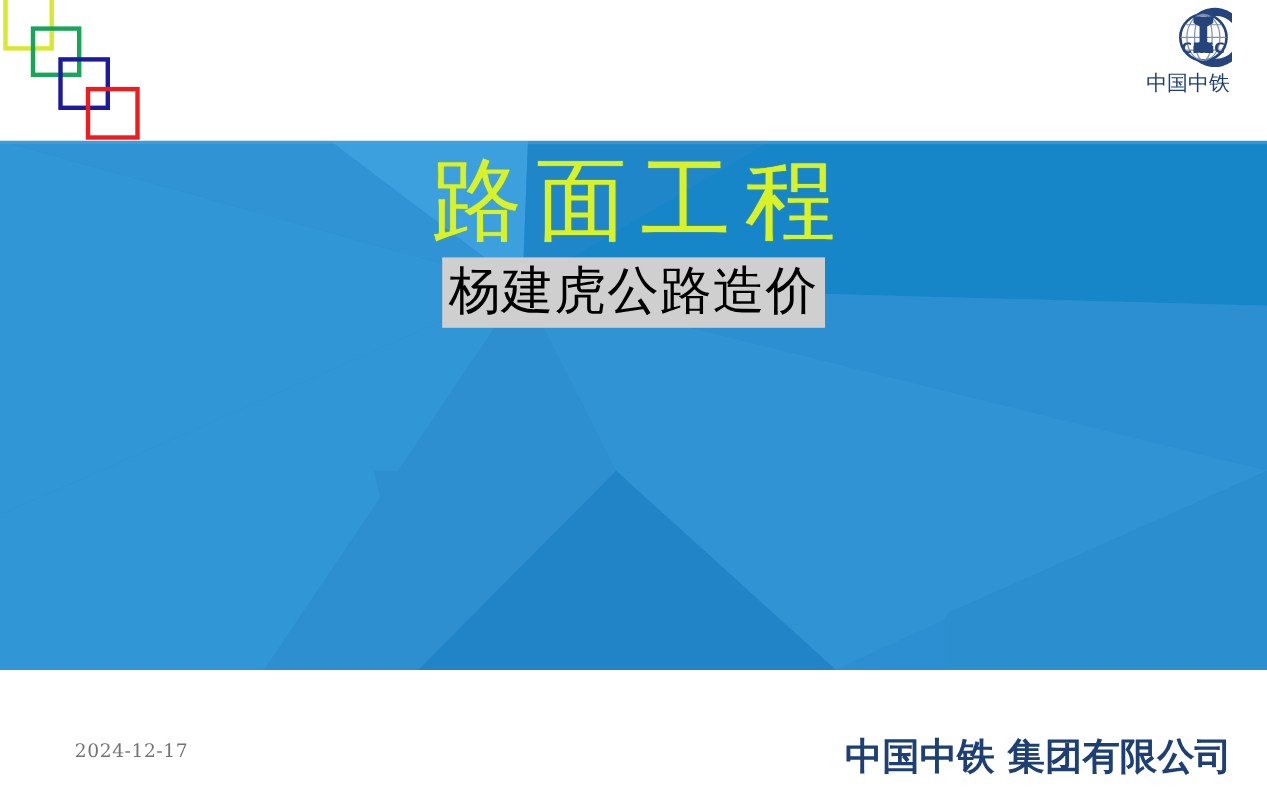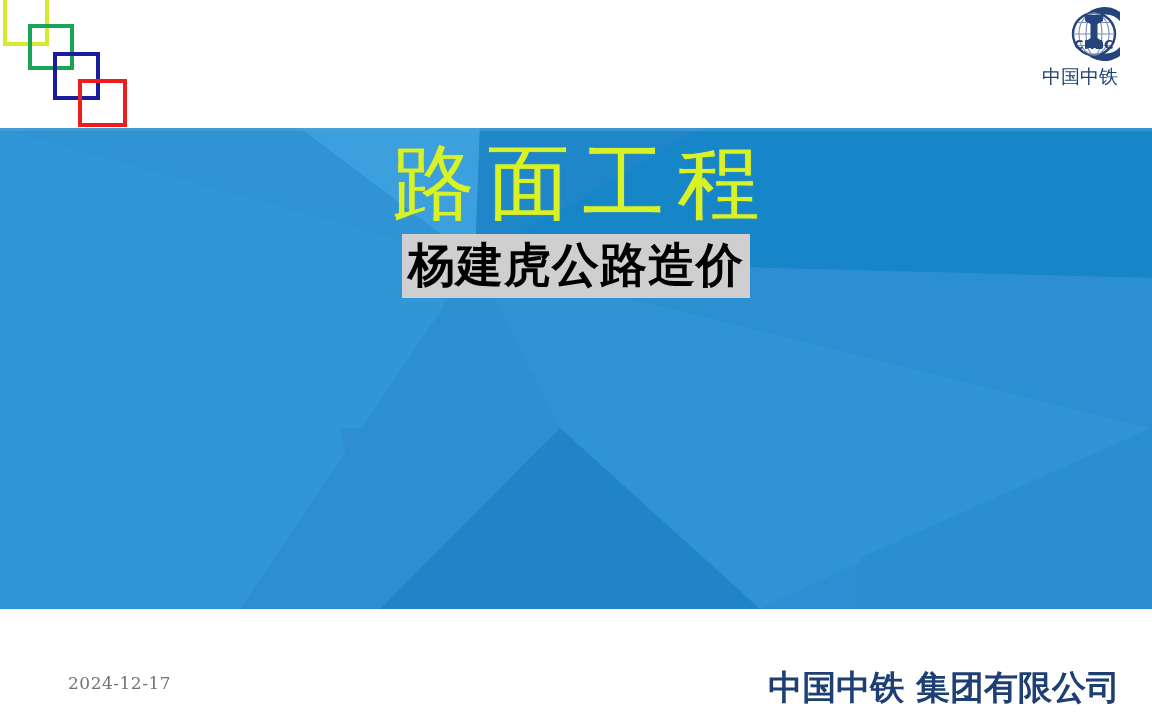--- a/index.html
+++ b/index.html
@@ -93,21 +93,21 @@
   #subtitle-wrap {
     margin-top: 8px;
     text-align: center;
   }
   #subtitle {
     display: inline-block;
     background: #cfcfcf;
     color: #000000;
     font-family: "DejaVu Sans", "Liberation Sans", sans-serif;
     font-size: 47px;
-    font-weight: 700;
+    font-weight: 400;
     line-height: 1.2;
     letter-spacing: 1px;
     padding: 3px 6px 5px 6px;
     white-space: nowrap;
   }
 
   
   #date-label {
     position: absolute;
     left: 68px;

